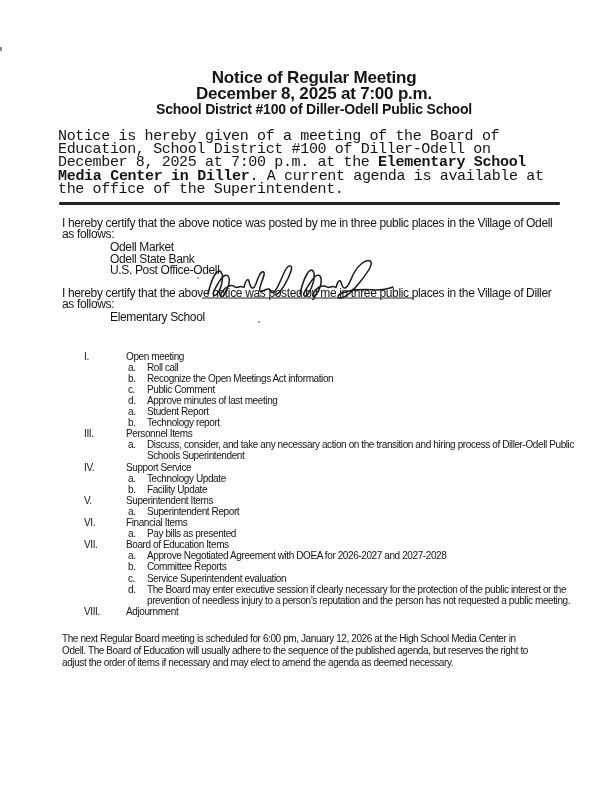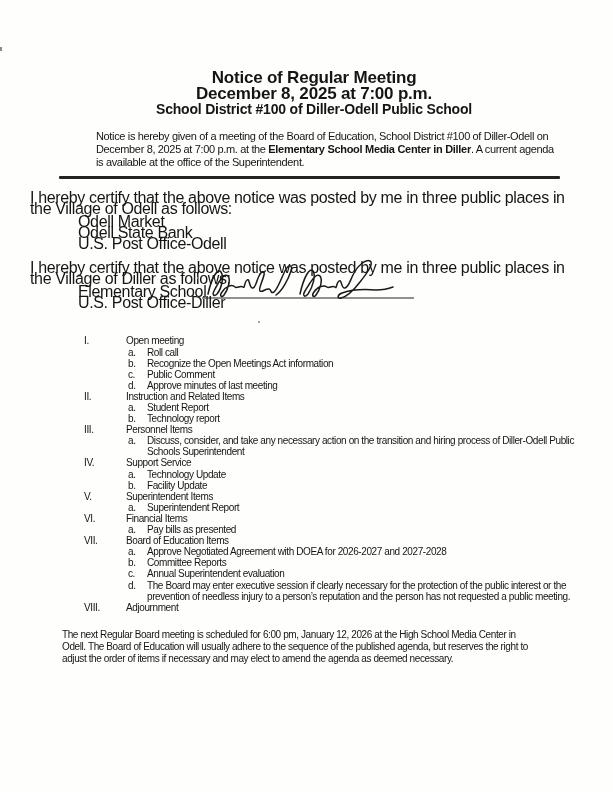--- a/index.html
+++ b/index.html
@@ -12,28 +12,28 @@
     font-family:"Liberation Sans", sans-serif;
     overflow:hidden;
     box-shadow:0 0 4px rgba(0,0,0,.25);
   }
   
   .title-block { padding-top:70px; margin:0 47px 0 62px; text-align:center; }
   .title-line-sm { font-size:17px; line-height:15.5px; font-weight:700; letter-spacing:-0.2px; }
   .title-line-lg { font-size:14px; line-height:16px;  font-weight:700; letter-spacing:-0.2px; }
   
   .notice {
-    margin:13px 56px 0 96px;
-    font-size:11px; line-height:13.2px; letter-spacing:-0.35px;
+    margin:13px 56px 0 58px;
+    font-size:15px; line-height:13.2px; letter-spacing:-0.35px;font-family:Liberation Mono, monospace;
   }
   .notice b { letter-spacing:-0.3px; }
   
   .rule { margin:6px 53px 0 59px; height:3px; background:#222; border-radius:1px; }
   
-  .certify { margin:13px 48px 0 30px; font-size:16px; line-height:11.2px; letter-spacing:-0.35px; }
+  .certify { margin:13px 48px 0 62px; font-size:12px; line-height:11.2px; letter-spacing:-0.35px; }
   .certify.second { margin-top:12px; }
   .locations { margin-top:2px; padding-left:48px; }
   .locations div { line-height:11.2px; }
   
   .signature-wrap { position:absolute; left:200px; top:256px; width:218px; height:46px; }
   .signature-wrap svg { display:block; }
   
   .agenda { margin:27px 38px 0 84px; font-size:10px; line-height:11.1px; letter-spacing:-0.4px; }
   .sec-row  { display:flex; }
   .numeral  { width:42px; flex:0 0 42px; }
@@ -71,21 +71,20 @@
       <div>Odell Market</div>
       <div>Odell State Bank</div>
       <div>U.S. Post Office-Odell</div>
     </div>
   </div>
 
   <div class="certify second">
     <div>I hereby certify that the above notice was posted by me in three public places in the Village of Diller as follows:</div>
     <div class="locations">
       <div>Elementary School</div>
-      <div>U.S. Post Office-Diller</div>
     </div>
   </div>
 
   <div class="signature-wrap">
     <svg width="218" height="46" viewBox="0 0 218 46" role="img">
       <path d="M8,38 C12,20 18,12 21,16 C24,20 22,32 17,38 C14,41 12,39 14,35 C18,27 24,16 28,20 C31,23 28,34 24,39 C22,42 19,40 22,36 C26,30 32,28 35,31 C37,33 40,29 43,31 C45,33 44,26 47,24 C50,22 49,33 53,32 C56,31 56,26 59,20 C61,15 65,14 64,19 C62,27 58,33 60,35 C62,37 66,32 69,33 C72,34 70,38 74,36 C78,33 82,20 86,13 C89,8 93,9 91,15 C88,24 82,35 76,39" fill="none" stroke="#1a1a1a" stroke-width="1.5" stroke-linecap="round"></path>
       <path d="M100,38 C104,20 110,11 113,15 C116,19 113,31 108,38 C105,42 102,40 105,35 C110,27 116,16 120,20 C123,24 120,34 116,39 C114,42 111,40 114,36 C118,30 124,29 127,31 C129,33 132,29 135,31 C137,33 136,27 139,25 C142,23 141,33 145,32 C149,31 150,24 154,17 C158,9 166,3 170,5 C174,7 168,16 160,26 C153,35 146,41 141,42 C137,43 137,39 142,37 C150,34 163,33 176,34 C183,34 188,33 193,31" fill="none" stroke="#1a1a1a" stroke-width="1.5" stroke-linecap="round"></path>
       <path d="M2,42 L214,42" stroke="#222" stroke-width="1.1" fill="none"></path>
     </svg>
   </div>
@@ -109,24 +108,20 @@
         <span class="letter">c.</span>
         <span class="sub-text">Public Comment</span>
       </div>
       <div class="sub-row">
         <span class="letter">d.</span>
         <span class="sub-text">Approve minutes of last meeting</span>
       </div>
     </div>
 
     <div>
-      <div class="sec-row">
-        <span class="numeral">II.</span>
-        <span class="sec-title">Instruction and Related Items</span>
-      </div>
       <div class="sub-row">
         <span class="letter">a.</span>
         <span class="sub-text">Student Report</span>
       </div>
       <div class="sub-row">
         <span class="letter">b.</span>
         <span class="sub-text">Technology report</span>
       </div>
     </div>
 
@@ -186,21 +181,21 @@
       <div class="sub-row">
         <span class="letter">a.</span>
         <span class="sub-text">Approve Negotiated Agreement with DOEA for 2026-2027 and 2027-2028</span>
       </div>
       <div class="sub-row">
         <span class="letter">b.</span>
         <span class="sub-text">Committee Reports</span>
       </div>
       <div class="sub-row">
         <span class="letter">c.</span>
-        <span class="sub-text">Annual Superintendent evaluation</span>
+        <span class="sub-text">Service Superintendent evaluation</span>
       </div>
       <div class="sub-row">
         <span class="letter">d.</span>
         <span class="sub-text">The Board may enter executive session if clearly necessary for the protection of the public interest or the prevention of needless injury to a person’s reputation and the person has not requested a public meeting.</span>
       </div>
     </div>
 
     <div>
       <div class="sec-row">
         <span class="numeral">VIII.</span>

